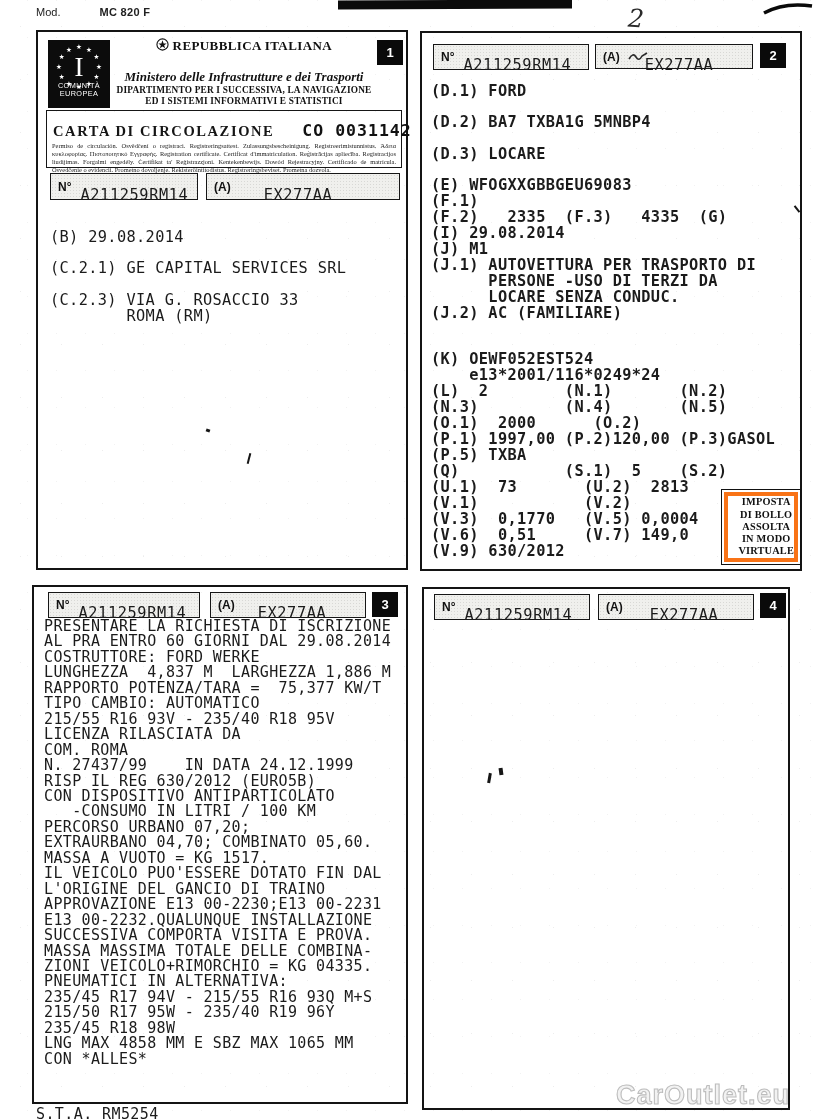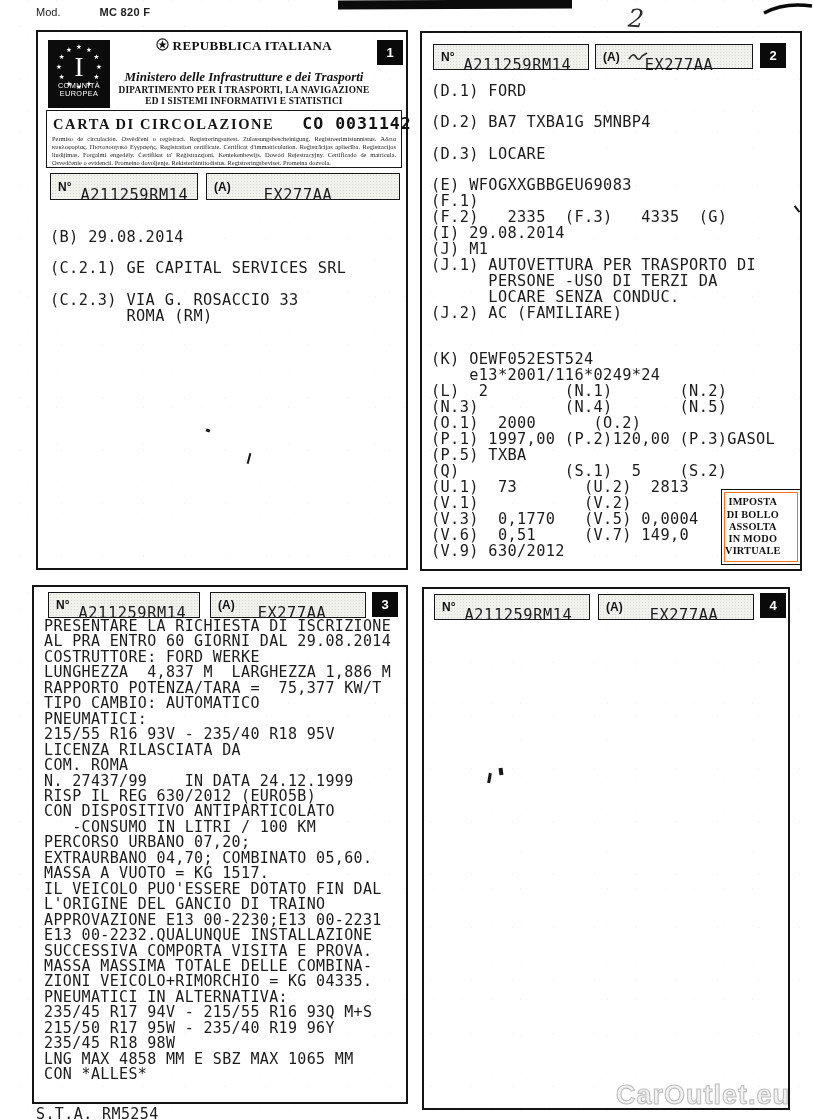--- a/index.html
+++ b/index.html
@@ -27,27 +27,27 @@
   .regbox .val{font-family:"DejaVu Sans Mono",monospace;font-size:15.3px;letter-spacing:0.6px;color:#1b1b1b;white-space:nowrap;margin-top:16px;}
   .eu-box{position:absolute;left:10px;top:8px;width:62px;height:68px;background:#0c0c0c;
           display:flex;flex-direction:column;align-items:center;justify-content:flex-end;}
   .eu-box .cap{color:#fff;font-size:7.3px;line-height:8.2px;letter-spacing:0.4px;text-align:center;padding-bottom:10px;}
   .eu-stars{position:absolute;top:0px;left:0px;}
   .ithdr{position:absolute;left:78px;top:6px;width:256px;text-align:center;color:#111;}
   .ithdr .rep{font-family:"Liberation Serif",serif;font-weight:bold;font-size:13px;letter-spacing:0.4px;white-space:nowrap;}
   .ithdr .min{font-family:"Liberation Serif",serif;font-weight:bold;font-style:italic;font-size:13px;margin-top:15px;white-space:nowrap;}
   .ithdr .dep{font-family:"Liberation Serif",serif;font-weight:bold;font-size:9.3px;line-height:11px;letter-spacing:0.2px;white-space:nowrap;}
   .carta{position:absolute;left:8px;top:78px;width:356px;height:58px;border:1.6px solid #161616;box-sizing:border-box;}
-  .carta .row{display:flex;align-items:baseline;padding:3px 6px 0 6px;}
+  .carta .row{display:flex;align-items:baseline;padding:3px 6px 0 6px;margin-top:7px;}
   .carta .t{font-family:"Liberation Serif",serif;font-weight:bold;font-size:14.5px;letter-spacing:1.6px;color:#151515;white-space:nowrap;}
   .carta .n{font-family:"DejaVu Sans Mono",monospace;font-weight:bold;font-size:16.5px;letter-spacing:1px;color:#111;margin-left:28px;white-space:nowrap;}
   .carta .ml{font-family:"Liberation Serif",serif;font-size:6.4px;line-height:7.9px;color:#222;
              text-align:justify;padding:2px 5px 0 5px;}
   .stamp{position:absolute;border:1.6px solid #111;box-sizing:border-box;background:#fff;}
-  .stamp .inner{position:absolute;inset:2px;border:1px solid #f97316;display:flex;align-items:center;justify-content:flex-start;}
+  .stamp .inner{position:absolute;inset:2px;border:4px solid #f97316;display:flex;align-items:center;justify-content:flex-end;}
   .stamp .tline{font-family:"Liberation Serif",serif;font-weight:bold;font-size:10.3px;line-height:12.2px;
                 text-align:center;letter-spacing:0.2px;color:#111;white-space:pre;}
   .hand2{position:absolute;left:628px;top:4px;font-family:"DejaVu Serif",serif;font-style:italic;
          font-size:25px;color:#2a2a2a;transform:rotate(4deg);}
   .topbar{position:absolute;left:338px;top:0px;width:234px;height:9px;background:#0b0b0b;transform:rotate(-0.3deg);}
   .cornerstroke{position:absolute;right:0;top:0;}
   .watermark{position:absolute;left:616px;top:1080px;font-size:27px;font-weight:bold;letter-spacing:1px;
              color:#f2f2f2;-webkit-text-stroke:1.1px #bdbdbd;z-index:9;white-space:nowrap;}
   .sta{position:absolute;left:36px;top:1105px;font-family:"DejaVu Sans Mono",monospace;
        font-size:15px;letter-spacing:0.4px;color:#1b1b1b;white-space:pre;}
@@ -86,21 +86,21 @@
         <text x="31" y="36" fill="#ffffff" font-size="27" font-family="Liberation Serif" text-anchor="middle">I</text>
       </svg>
       <div class="cap"><span>COMUNITÀ</span><br><span>EUROPEA</span></div>
     </div>
     <div class="ithdr">
       <div class="rep"><svg width="13" height="13" viewBox="0 0 14 14" style="display:inline-block;vertical-align:-1px">
             <circle cx="7" cy="7" r="6" fill="none" stroke="#111" stroke-width="1.2"></circle>
             <path d="M7 2.5 L8.2 5.8 11.5 5.8 8.8 7.9 9.8 11 7 9.1 4.2 11 5.2 7.9 2.5 5.8 5.8 5.8 Z" fill="#111"></path>
           </svg> <span>REPUBBLICA ITALIANA</span></div>
       <div class="min">Ministero delle Infrastrutture e dei Trasporti</div>
-      <div class="dep">DIPARTIMENTO PER I TRASPORTI, LA NAVIGAZIONE</div>
+      <div class="dep">DIPARTIMENTO PER I SUCCESSIVA, LA NAVIGAZIONE</div>
       <div class="dep">ED I SISTEMI INFORMATIVI E STATISTICI</div>
     </div>
     <div class="badge" style="left:339px;top:8px;">1</div>
 
     <div class="carta">
       <div class="row">
         <span class="t">CARTA DI CIRCOLAZIONE</span>
         <span class="n">CO 0031142</span>
       </div>
       <div class="ml">Permiso de circulación. Osvědčení o registraci. Registreringsattest. Zulassungsbescheinigung. Registreerimistunnistus. Άδεια κυκλοφορίας. Πιστοποιητικό Εγγραφής. Registration certificate. Certificat d'immatriculation. Reģistrācijas apliecība. Registracijos liudijimas. Forgalmi engedély. Ċertifikat ta' Reġistrazzjoni. Kentekenbewijs. Dowód Rejestracyjny. Certificado de matrícula. Osvedčenie o evidencii. Prometno dovoljenje. Rekisteröintitodistus. Registreringsbeviset. Prometna dozvola.</div>
@@ -135,21 +135,21 @@
     </div>
     <div class="regbox" style="left:173px;top:11px;width:158px;height:25px;">
       <span class="lbl">(A)</span>
       <span class="val" style="margin-left:16px">EX277AA</span>
     </div>
     <svg style="position:absolute;left:205px;top:17px;" width="22" height="12" viewBox="0 0 22 12">
       <path d="M2 9 Q 6 2 9 7 T 15 6 L 20 3" stroke="#2a2a2a" stroke-width="1.6" fill="none"></path>
     </svg>
     <div class="badge" style="left:338px;top:10px;">2</div>
 
-    <div class="lines mono p2lines" style="left:9px;top:50px;">
+    <div class="lines mono p2lines" style="left:9px;top:50px;font-weight:bold;">
         <div class="tline">(D.1) FORD</div>
         <div class="tline"></div>
         <div class="tline">(D.2) BA7 TXBA1G 5MNBP4</div>
         <div class="tline"></div>
         <div class="tline">(D.3) LOCARE</div>
         <div class="tline"></div>
         <div class="tline">(E) WFOGXXGBBGEU69083</div>
         <div class="tline">(F.1)</div>
         <div class="tline">(F.2)   2335  (F.3)   4335  (G)</div>
         <div class="tline">(I) 29.08.2014</div>
@@ -200,21 +200,20 @@
     </div>
     <div class="badge" style="left:338px;top:5px;">3</div>
 
     <div class="lines mono p3lines" style="left:10px;top:32px;">
         <div class="tline">PRESENTARE LA RICHIESTA DI ISCRIZIONE</div>
         <div class="tline">AL PRA ENTRO 60 GIORNI DAL 29.08.2014</div>
         <div class="tline">COSTRUTTORE: FORD WERKE</div>
         <div class="tline">LUNGHEZZA  4,837 M  LARGHEZZA 1,886 M</div>
         <div class="tline">RAPPORTO POTENZA/TARA =  75,377 KW/T</div>
         <div class="tline">TIPO CAMBIO: AUTOMATICO</div>
-        <div class="tline">PNEUMATICI:</div>
         <div class="tline">215/55 R16 93V - 235/40 R18 95V</div>
         <div class="tline">LICENZA RILASCIATA DA</div>
         <div class="tline">COM. ROMA</div>
         <div class="tline">N. 27437/99    IN DATA 24.12.1999</div>
         <div class="tline">RISP IL REG 630/2012 (EURO5B)</div>
         <div class="tline">CON DISPOSITIVO ANTIPARTICOLATO</div>
         <div class="tline">   -CONSUMO IN LITRI / 100 KM</div>
         <div class="tline">PERCORSO URBANO 07,20;</div>
         <div class="tline">EXTRAURBANO 04,70; COMBINATO 05,60.</div>
         <div class="tline">MASSA A VUOTO = KG 1517.</div>

